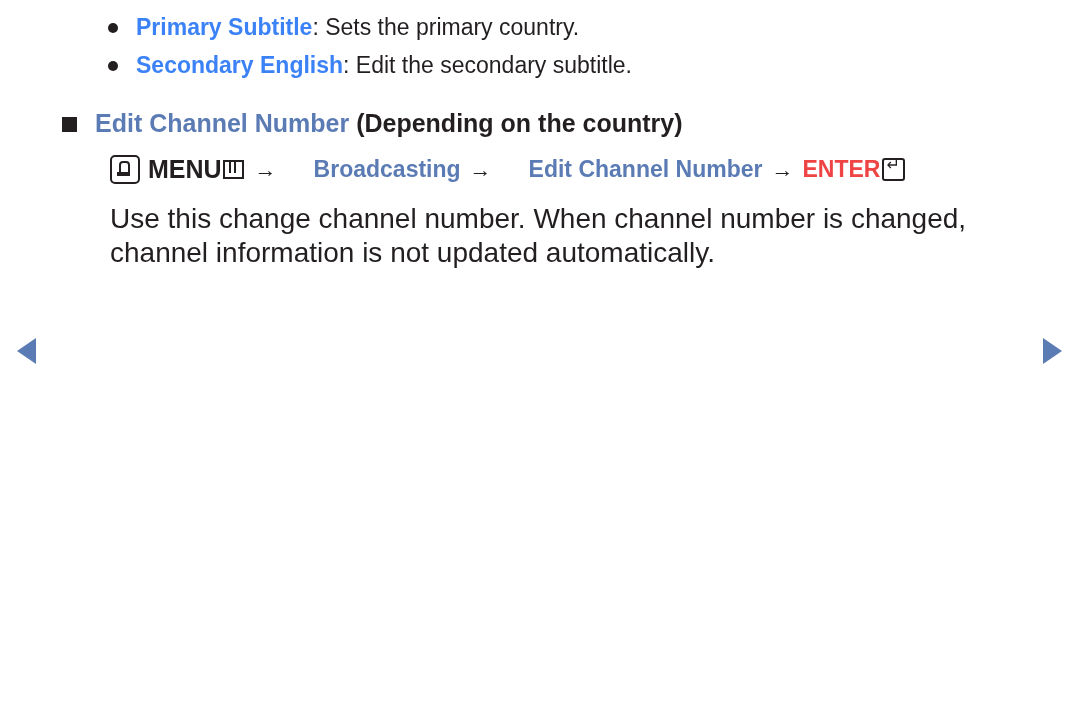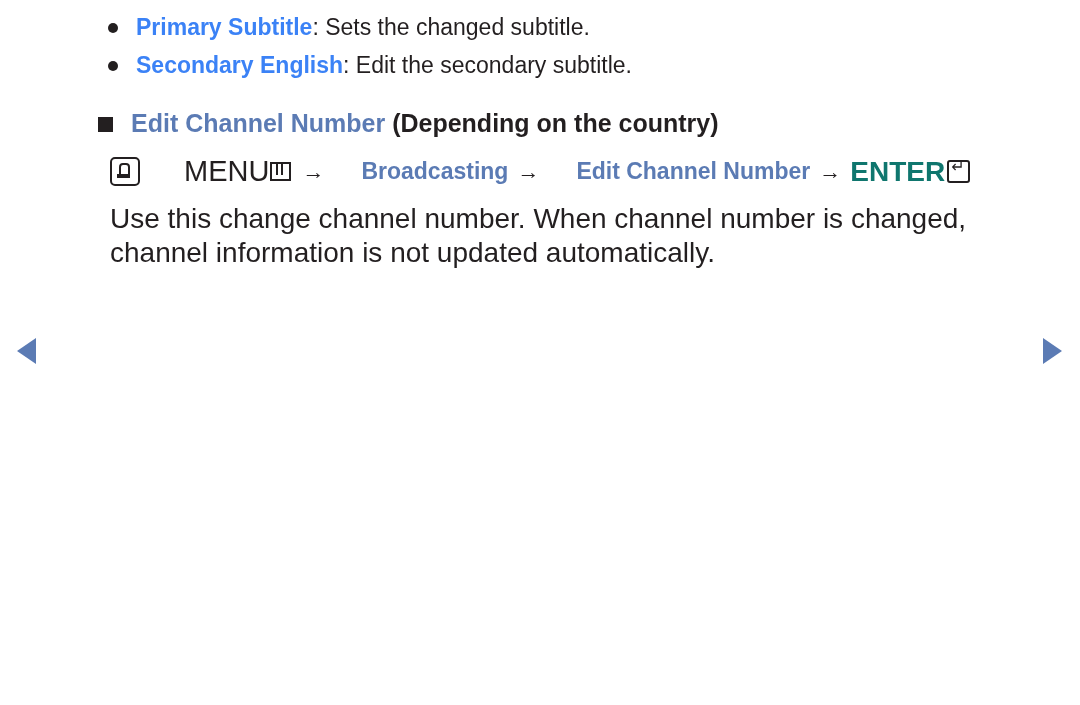--- a/index.html
+++ b/index.html
@@ -57,21 +57,20 @@
   }
 
   
   .section {
     position: absolute;
     left: 62px;
     top: 105px;
     width: 960px;
     display: flex;
     align-items: flex-start;
-    margin-left: 36px;
   }
   .square-marker {
     width: 15px;
     height: 15px;
     background: #231f20;
     margin-top: 12px;
     margin-right: 18px;
     flex: 0 0 auto;
   }
   .section-title {
@@ -120,25 +119,24 @@
   .oo-icon::after {
     content: "";
     position: absolute;
     left: 5px;
     top: 15px;
     width: 13px;
     height: 4px;
     background: #231f20;
   }
   .menu-word {
-    font-weight: normal;
+    font-weight: bold;
     letter-spacing: 0px;
     color: #231f20;
-    font-size: 29px;
-    margin-left: 36px;
+    font-size: 25px;
   }
   .menu-glyph {
     display: inline-block;
     width: 17px;
     height: 15px;
     border: 2px solid #231f20;
     margin: 0 2px 0 1px;
     position: relative;
     vertical-align: -1px;
   }
@@ -166,22 +164,22 @@
     font-size: 22px;
   }
   .path-blue {
     color: #5b7bb4;
     font-weight: bold;
     font-size: 23px;
     margin-left: 28px;
   }
   .enter-word {
     font-weight: bold;
-    font-size: 28px;
-    color: #0f766e;
+    font-size: 23px;
+    color: #ef4444;
   }
   .enter-glyph {
     display: inline-block;
     width: 19px;
     height: 19px;
     border: 2px solid #231f20;
     border-radius: 3px;
     position: relative;
     margin-left: 2px;
     vertical-align: -3px;
@@ -241,21 +239,21 @@
 </style>
 </head>
 <body>
 
 <div class="page">
 
   <div class="bullet-list">
 
     <div class="bullet-row">
       <div class="bullet-dot"></div>
-      <div class="bullet-text"><span class="blue">Primary Subtitle</span><span>: Sets the changed subtitle.</span></div>
+      <div class="bullet-text"><span class="blue">Primary Subtitle</span><span>: Sets the primary country.</span></div>
     </div>
 
     <div class="bullet-row">
       <div class="bullet-dot"></div>
       <div class="bullet-text"><span class="blue">Secondary English</span><span>: Edit the secondary subtitle.</span></div>
     </div>
 
   </div>
 
   <div class="section">

